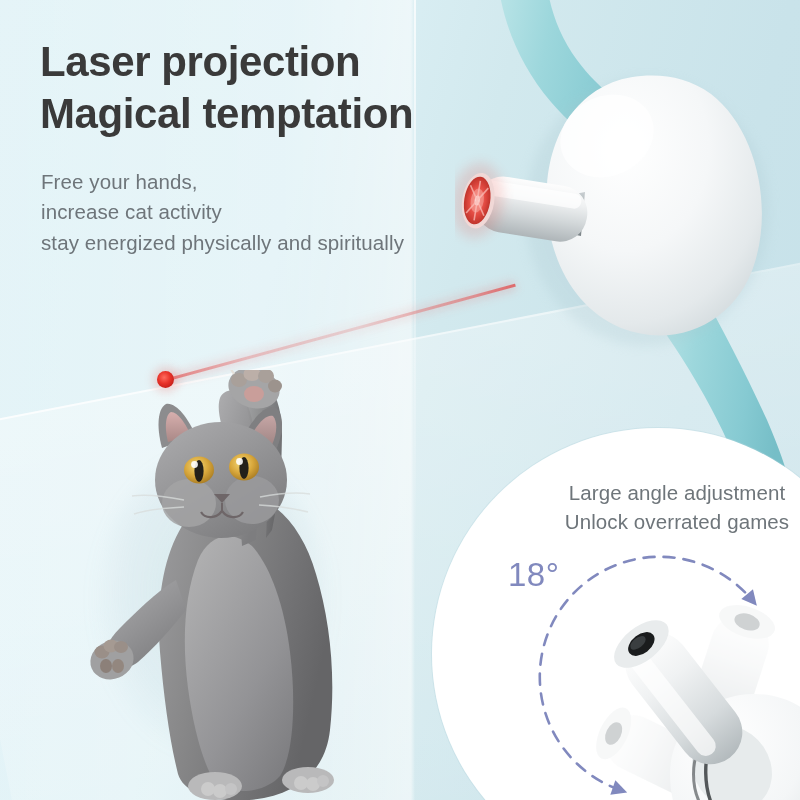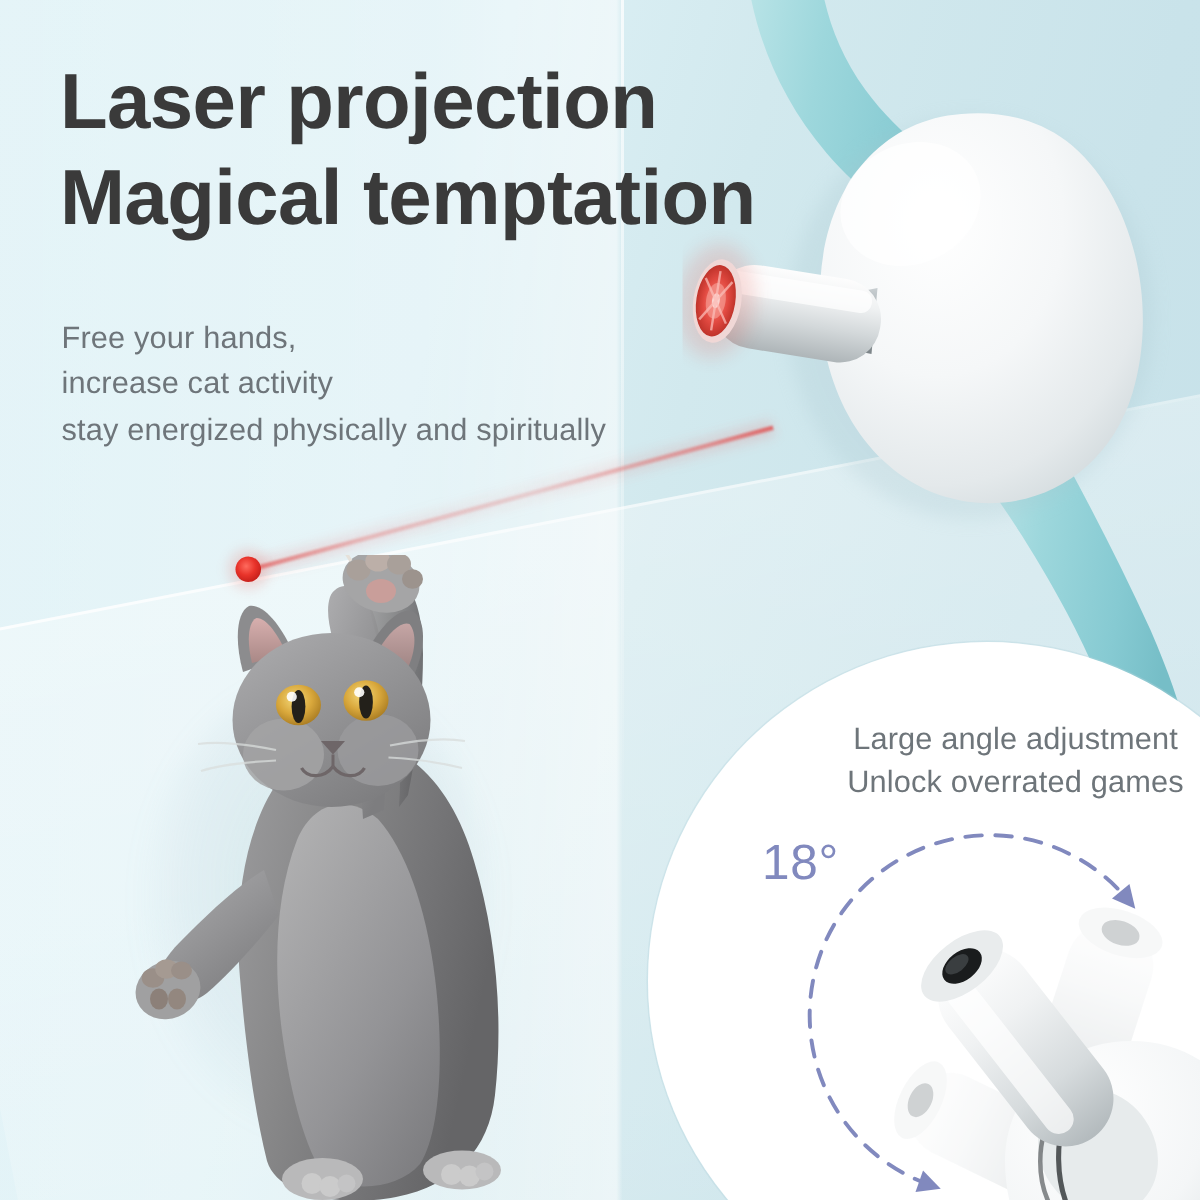--- a/index.html
+++ b/index.html
@@ -55,35 +55,34 @@
     width:235px; height:300px;
     border-radius:50%;
     background:radial-gradient(ellipse at 50% 45%,rgba(120,165,180,0.20),rgba(120,165,180,0.08) 55%,rgba(120,165,180,0) 75%);
     filter:blur(9px);
   }
 
   
   .headline {
     position:absolute; left:40px; top:36px;
     color:#3A3A3A;
-    font-size:52px;
+    font-size:42px;
     font-weight:700;
     line-height:1.24;
     letter-spacing:-0.4px;
     white-space:pre;
   }
   .subhead {
     position:absolute; left:41px; top:167px;
     color:#6E757A;
     font-size:20.5px;
     font-weight:400;
     line-height:1.48;
     letter-spacing:0.1px;
     white-space:pre;
-    margin-top:44px;
   }
 
   
   .beam {
     position:absolute;
     left:168px; top:378px;
     width:360px; height:3px;
     transform-origin:0 50%;
     transform:rotate(-15.2deg);
     background:linear-gradient(90deg,

